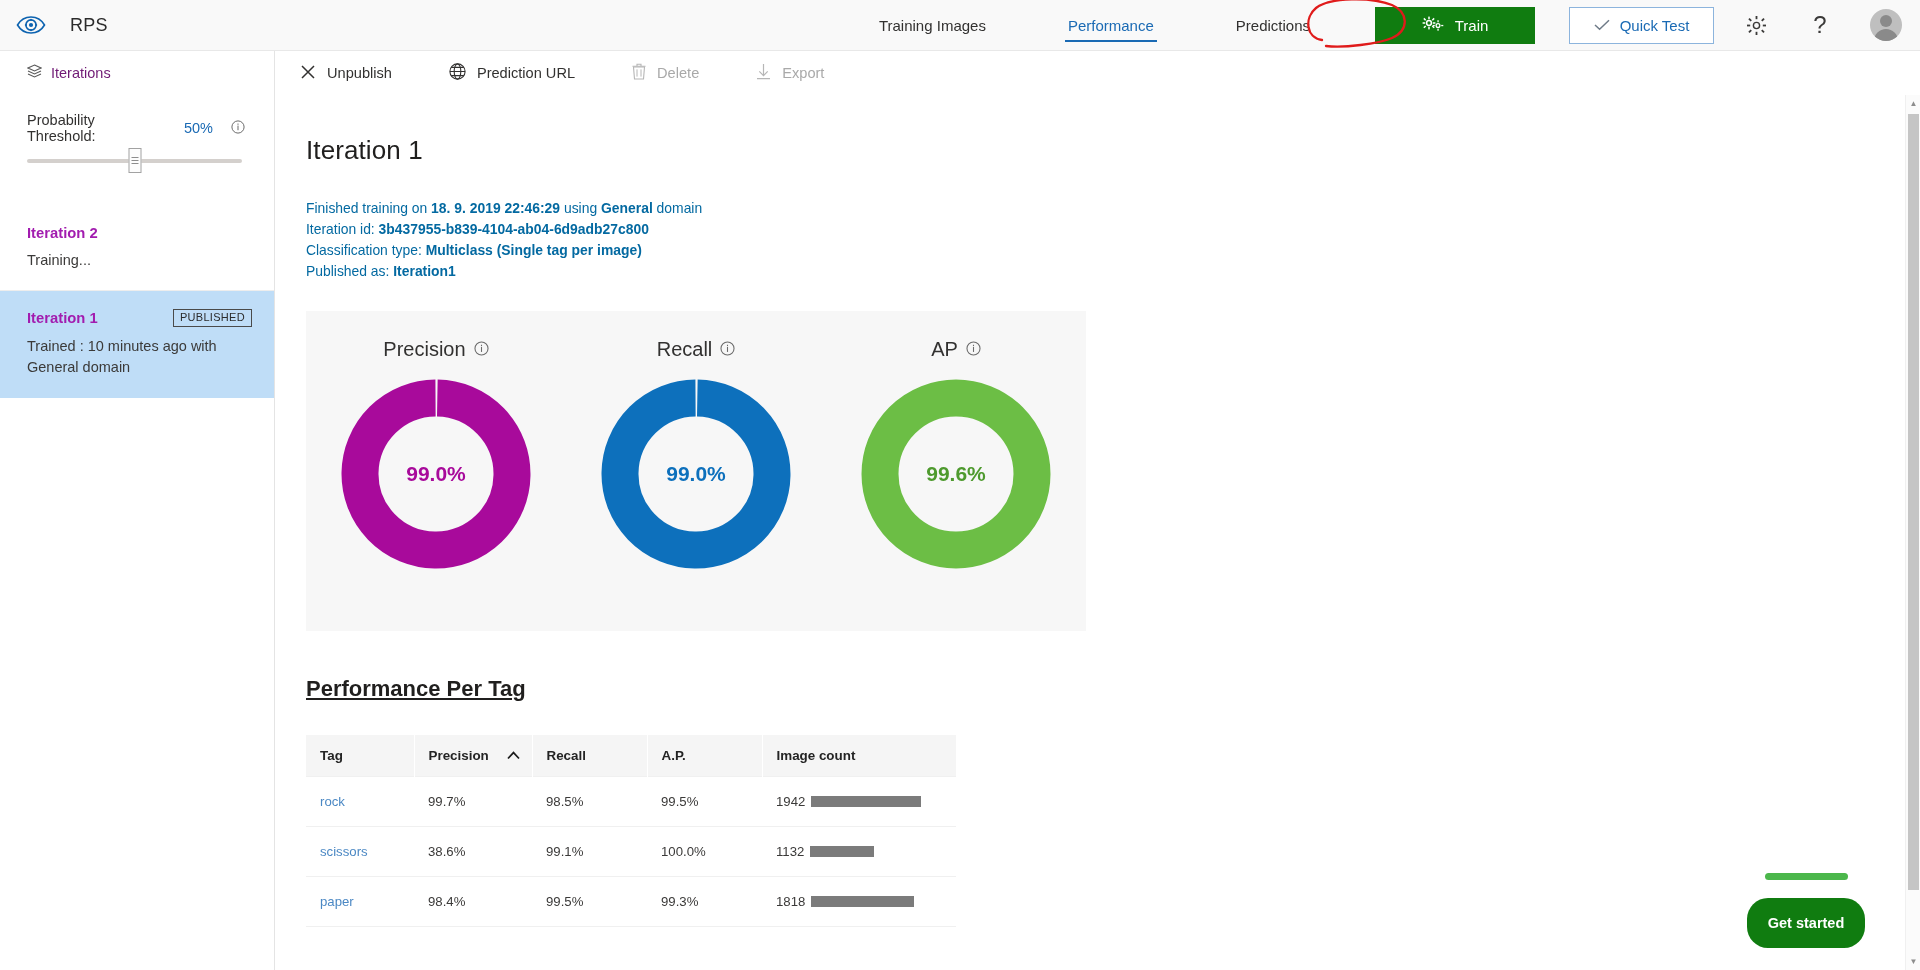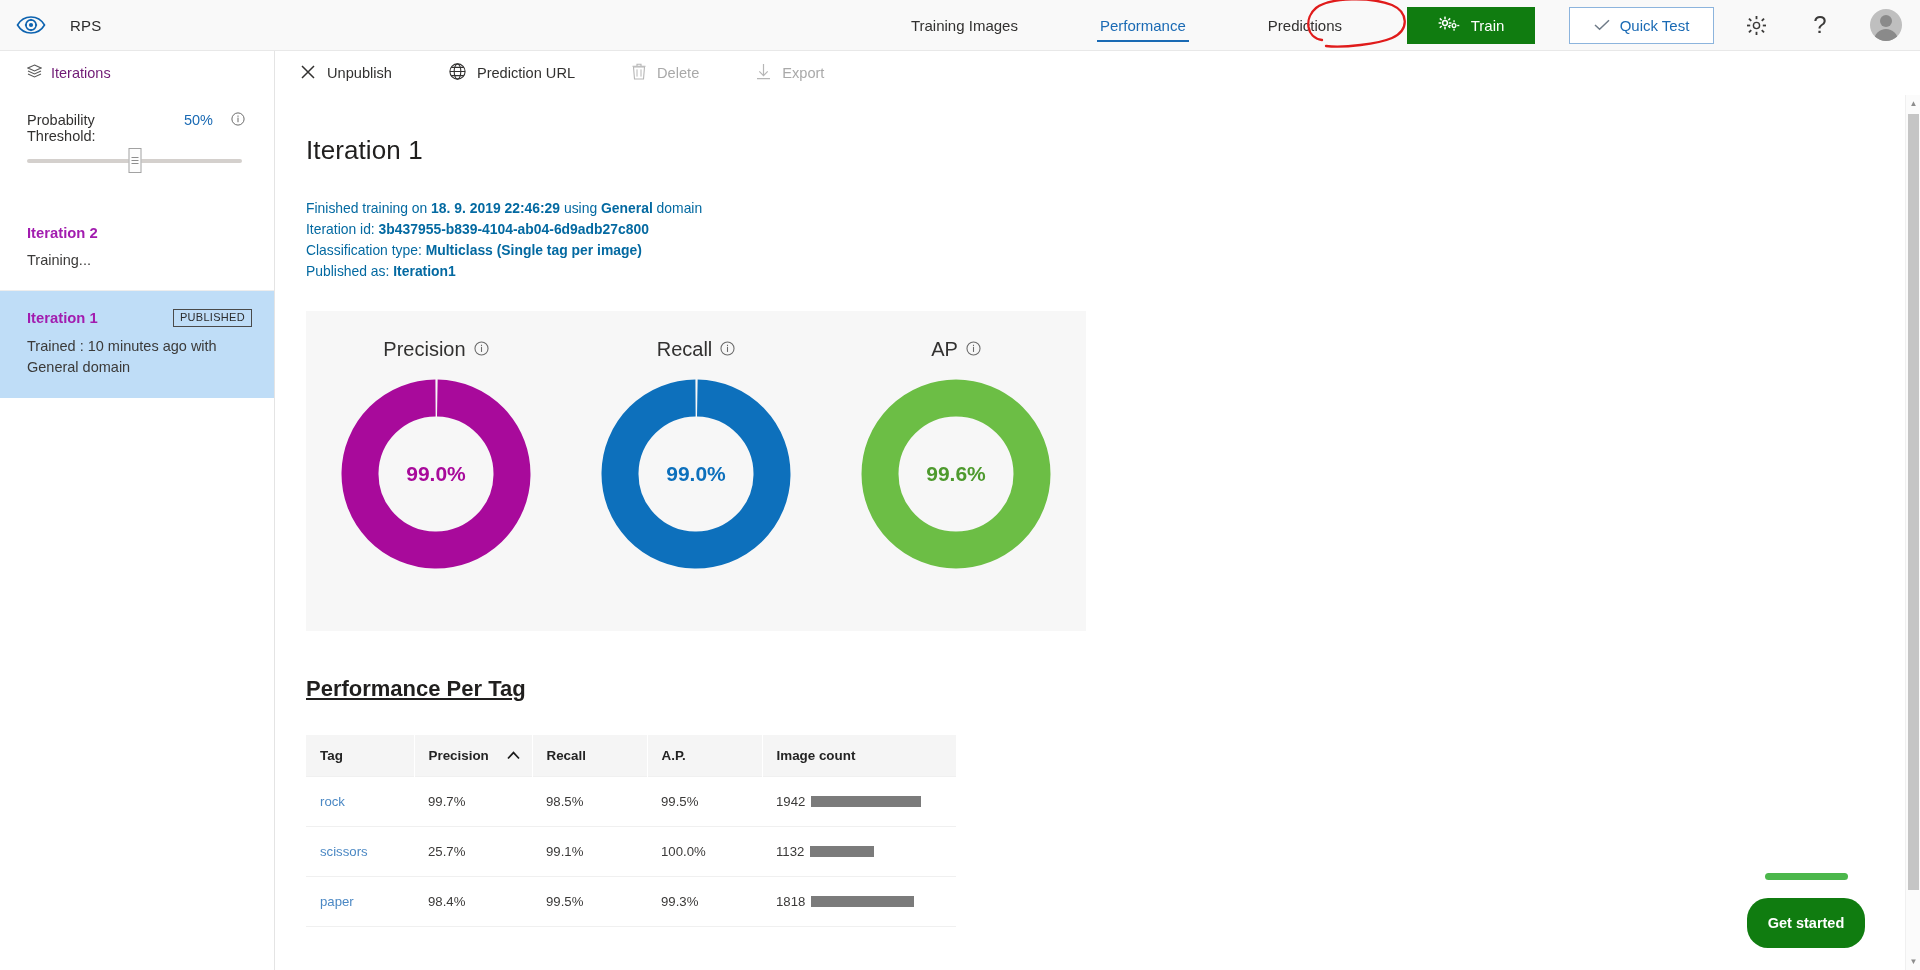--- a/index.html
+++ b/index.html
@@ -12,36 +12,36 @@
   #app { position: relative; width: 1920px; height: 970px; }
 
   
   .topbar {
     position: absolute; left: 0; top: 0; width: 1920px; height: 51px;
     background: #f9f9f9; border-bottom: 1px solid #e8e8e8;
     display: flex; align-items: center;
   }
   .brand { display: flex; align-items: center; margin-left: 14px; }
   .brand-icon { width: 34px; height: 34px; display: flex; align-items: center; justify-content: center; }
-  .brand-name { font-size: 15px; color: #2b2b2b; margin-left: 22px; letter-spacing: .2px; }
+  .brand-name { font-size: 18px; color: #2b2b2b; margin-left: 22px; letter-spacing: .2px; }
 
   .nav { display: flex; align-items: center; margin-left: auto; height: 51px; gap: 20px; }
   .nav-item {
     position: relative; font-size: 15px; color: #323130;
     padding: 0 3px; margin: 0 28px; height: 51px;
     display: flex; align-items: center; cursor: pointer; white-space: nowrap;
   }
   .nav-item.active { color: #1a6ab4; }
   .nav-item.active::after {
     content: ""; position: absolute; left: 0; right: 0; bottom: 9px;
     height: 2px; background: #1a6ab4;
   }
 
   .btn-train {
-    width: 128px; height: 37px; background: #107c10; color: #fff;
+    width: 160px; height: 37px; background: #107c10; color: #fff;
     border: none; font-size: 15px; display: flex; align-items: center;
     justify-content: center; gap: 11px; cursor: pointer; margin-left: 14px;
     font-family: "Liberation Sans", sans-serif;
   }
   .btn-quicktest {
     width: 145px; height: 37px; background: #fff; color: #1a6ab4;
     border: 1px solid #8cb4dd; font-size: 15px; display: flex;
     align-items: center; justify-content: center; gap: 10px; cursor: pointer;
     margin-left: 14px; font-family: "Liberation Sans", sans-serif;
   }
@@ -73,21 +73,21 @@
   
   .sidebar {
     position: absolute; left: 0; top: 51px; width: 275px; height: 919px;
     background: #ffffff; border-right: 1px solid #e4e4e4;
   }
   .side-head {
     display: flex; align-items: center; gap: 9px;
     margin: 13px 0 0 27px; font-size: 14.5px; color: #701a75;
   }
   .thresh-wrap { margin: 31px 0 0 27px; width: 218px; }
-  .thresh-label { font-size: 14.5px; color: #323130; display: flex; align-items: flex-start; gap: 18px; }
+  .thresh-label { font-size: 14.5px; color: #323130; display: flex; align-items: center; gap: 18px; }
   .thresh-label .val { color: #1a6ab4; }
   .slider {
     position: relative; margin-top: 15px; width: 215px; height: 4px;
     background: #d4d0cd; border-radius: 2px;
   }
   .slider-thumb {
     position: absolute; left: 50%; top: -11px; transform: translateX(-50%);
     width: 13px; height: 25px; background: #fdfdfd; border: 1px solid #a2a2a2;
     cursor: pointer; display: flex; flex-direction: column;
     justify-content: center; align-items: center; gap: 2px;
@@ -494,21 +494,21 @@
           <td>99.5%</td>
           <td>
             <span class="countcell">
               <span>1942</span>
               <span class="countbar" style="width:110px"></span>
             </span>
           </td>
         </tr>
         <tr>
           <td><span class="tag-link">scissors</span></td>
-          <td>25.7%</td>
+          <td>38.6%</td>
           <td>99.1%</td>
           <td>100.0%</td>
           <td>
             <span class="countcell">
               <span>1132</span>
               <span class="countbar" style="width:64px"></span>
             </span>
           </td>
         </tr>
         <tr>

